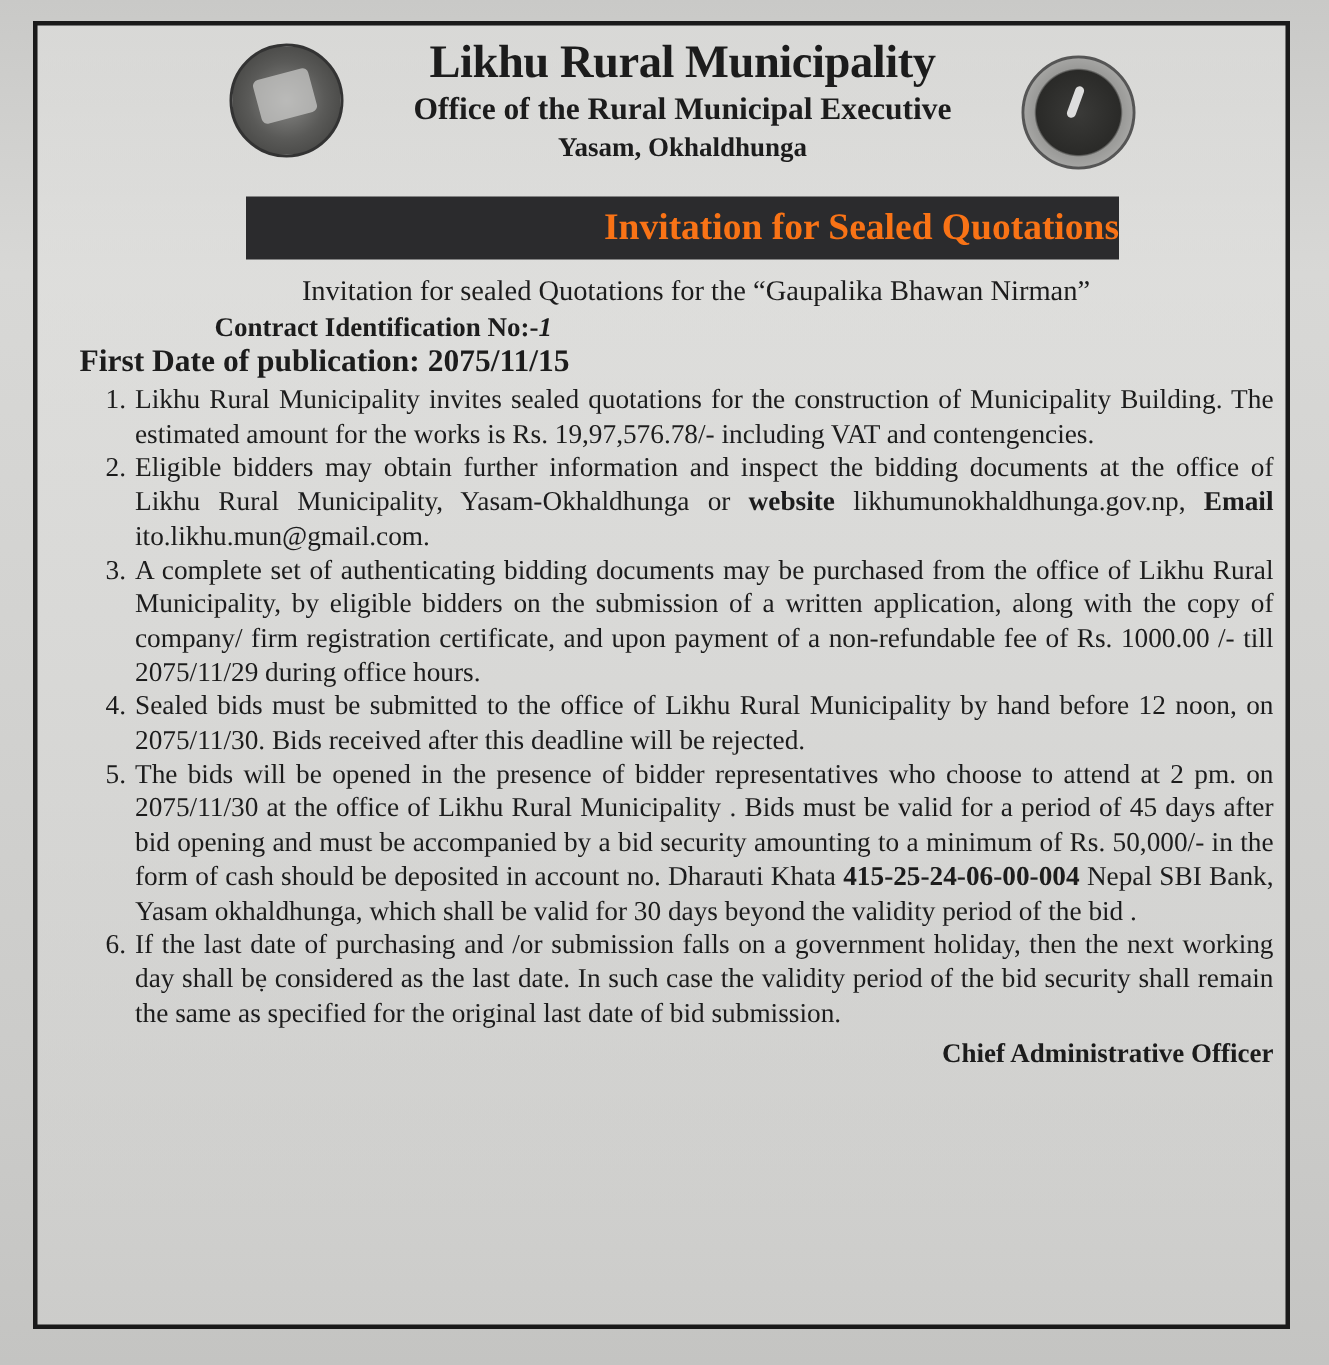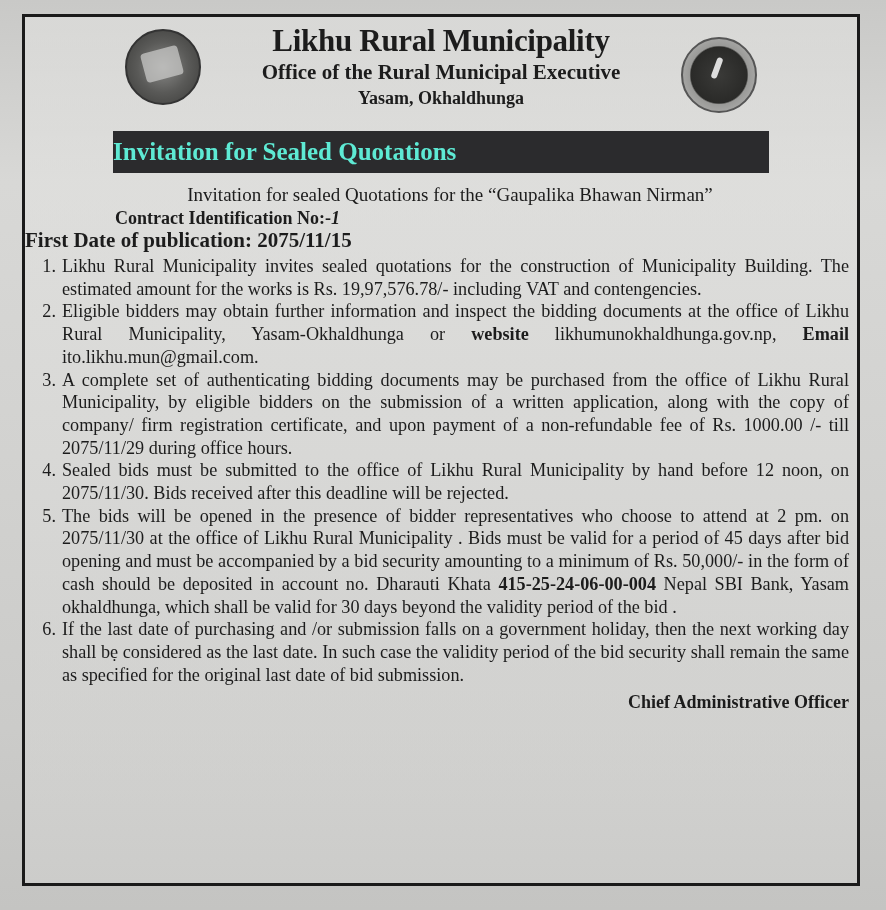--- a/index.html
+++ b/index.html
@@ -8,20 +8,21 @@
     background: linear-gradient(180deg,#c9c9c7 0%,#d8d8d6 20%,#d2d2d0 50%,#cbcbc9 80%,#c4c4c2 100%);
     font-family: "Liberation Serif", serif;
     color:#1c1c1c;
     position:relative;
   }
   .frame {
     position:absolute; left:22px; top:14px; width:838px; height:872px;
     border:3px solid #1a1a1a;
     box-sizing:border-box;
     background: linear-gradient(180deg, rgba(230,230,228,0.5), rgba(215,215,213,0.4));
+    padding-left: 28px;
   }
   .header { position:relative; height:110px; text-align:center; }
   .emblem-left {
     position:absolute; left:100px; top:12px; width:72px; height:72px;
     border-radius:50%;
     background: radial-gradient(circle,#8a8a88 0%,#5a5a58 50%,#3a3a38 100%);
     border:2px solid #333;
   }
   .emblem-left::after {
     content:""; position:absolute; left:16px; top:18px; width:38px; height:30px;
@@ -33,23 +34,23 @@
     background: radial-gradient(circle,#3a3a38 0%,#2a2a28 55%,#9a9a98 58%,#bdbdbb 100%);
   }
   .emblem-right::after {
     content:""; position:absolute; left:31px; top:18px; width:6px; height:22px;
     background:#ddd; border-radius:3px; transform:rotate(20deg);
   }
   .org-name { font-size:31px; font-weight:bold; padding-top:6px; letter-spacing:-0.3px; line-height:36px; }
   .office-name { font-size:21px; font-weight:bold; line-height:26px; }
   .address { font-size:18px; font-weight:bold; line-height:26px; }
   .banner {
-    margin:4px auto 0; width:656px; height:42px;
-    background:#2b2b2d; color:#5eead4;
-    font-size:25px; font-weight:bold; text-align:left; line-height:42px;
+    margin:4px auto 0; width:582px; height:42px;
+    background:#2b2b2d; color:#f97316;
+    font-size:25px; font-weight:bold; text-align:right; line-height:42px;
   }
   .subtitle { text-align:center; font-size:19px; margin-top:10px; line-height:24px;margin-left:18px; }
   .contract { text-align:left; font-size:18px; font-weight:bold; line-height:22px; padding-left:90px; }
   .contract i { font-weight:bold; }
   .pubdate { text-align:left; font-size:21px; font-weight:bold; line-height:22px; }
   ol.clauses { list-style:none; margin:4px 0 0; padding:0 8px 0 0; }
   ol.clauses li { display:flex; font-size:18.2px; line-height:22.7px; text-align:justify; }
   .num { width:37px; flex:0 0 37px; text-align:right; padding-right:6px; box-sizing:border-box; }
   .clause-text { flex:1; }
   b { font-weight:bold; }

